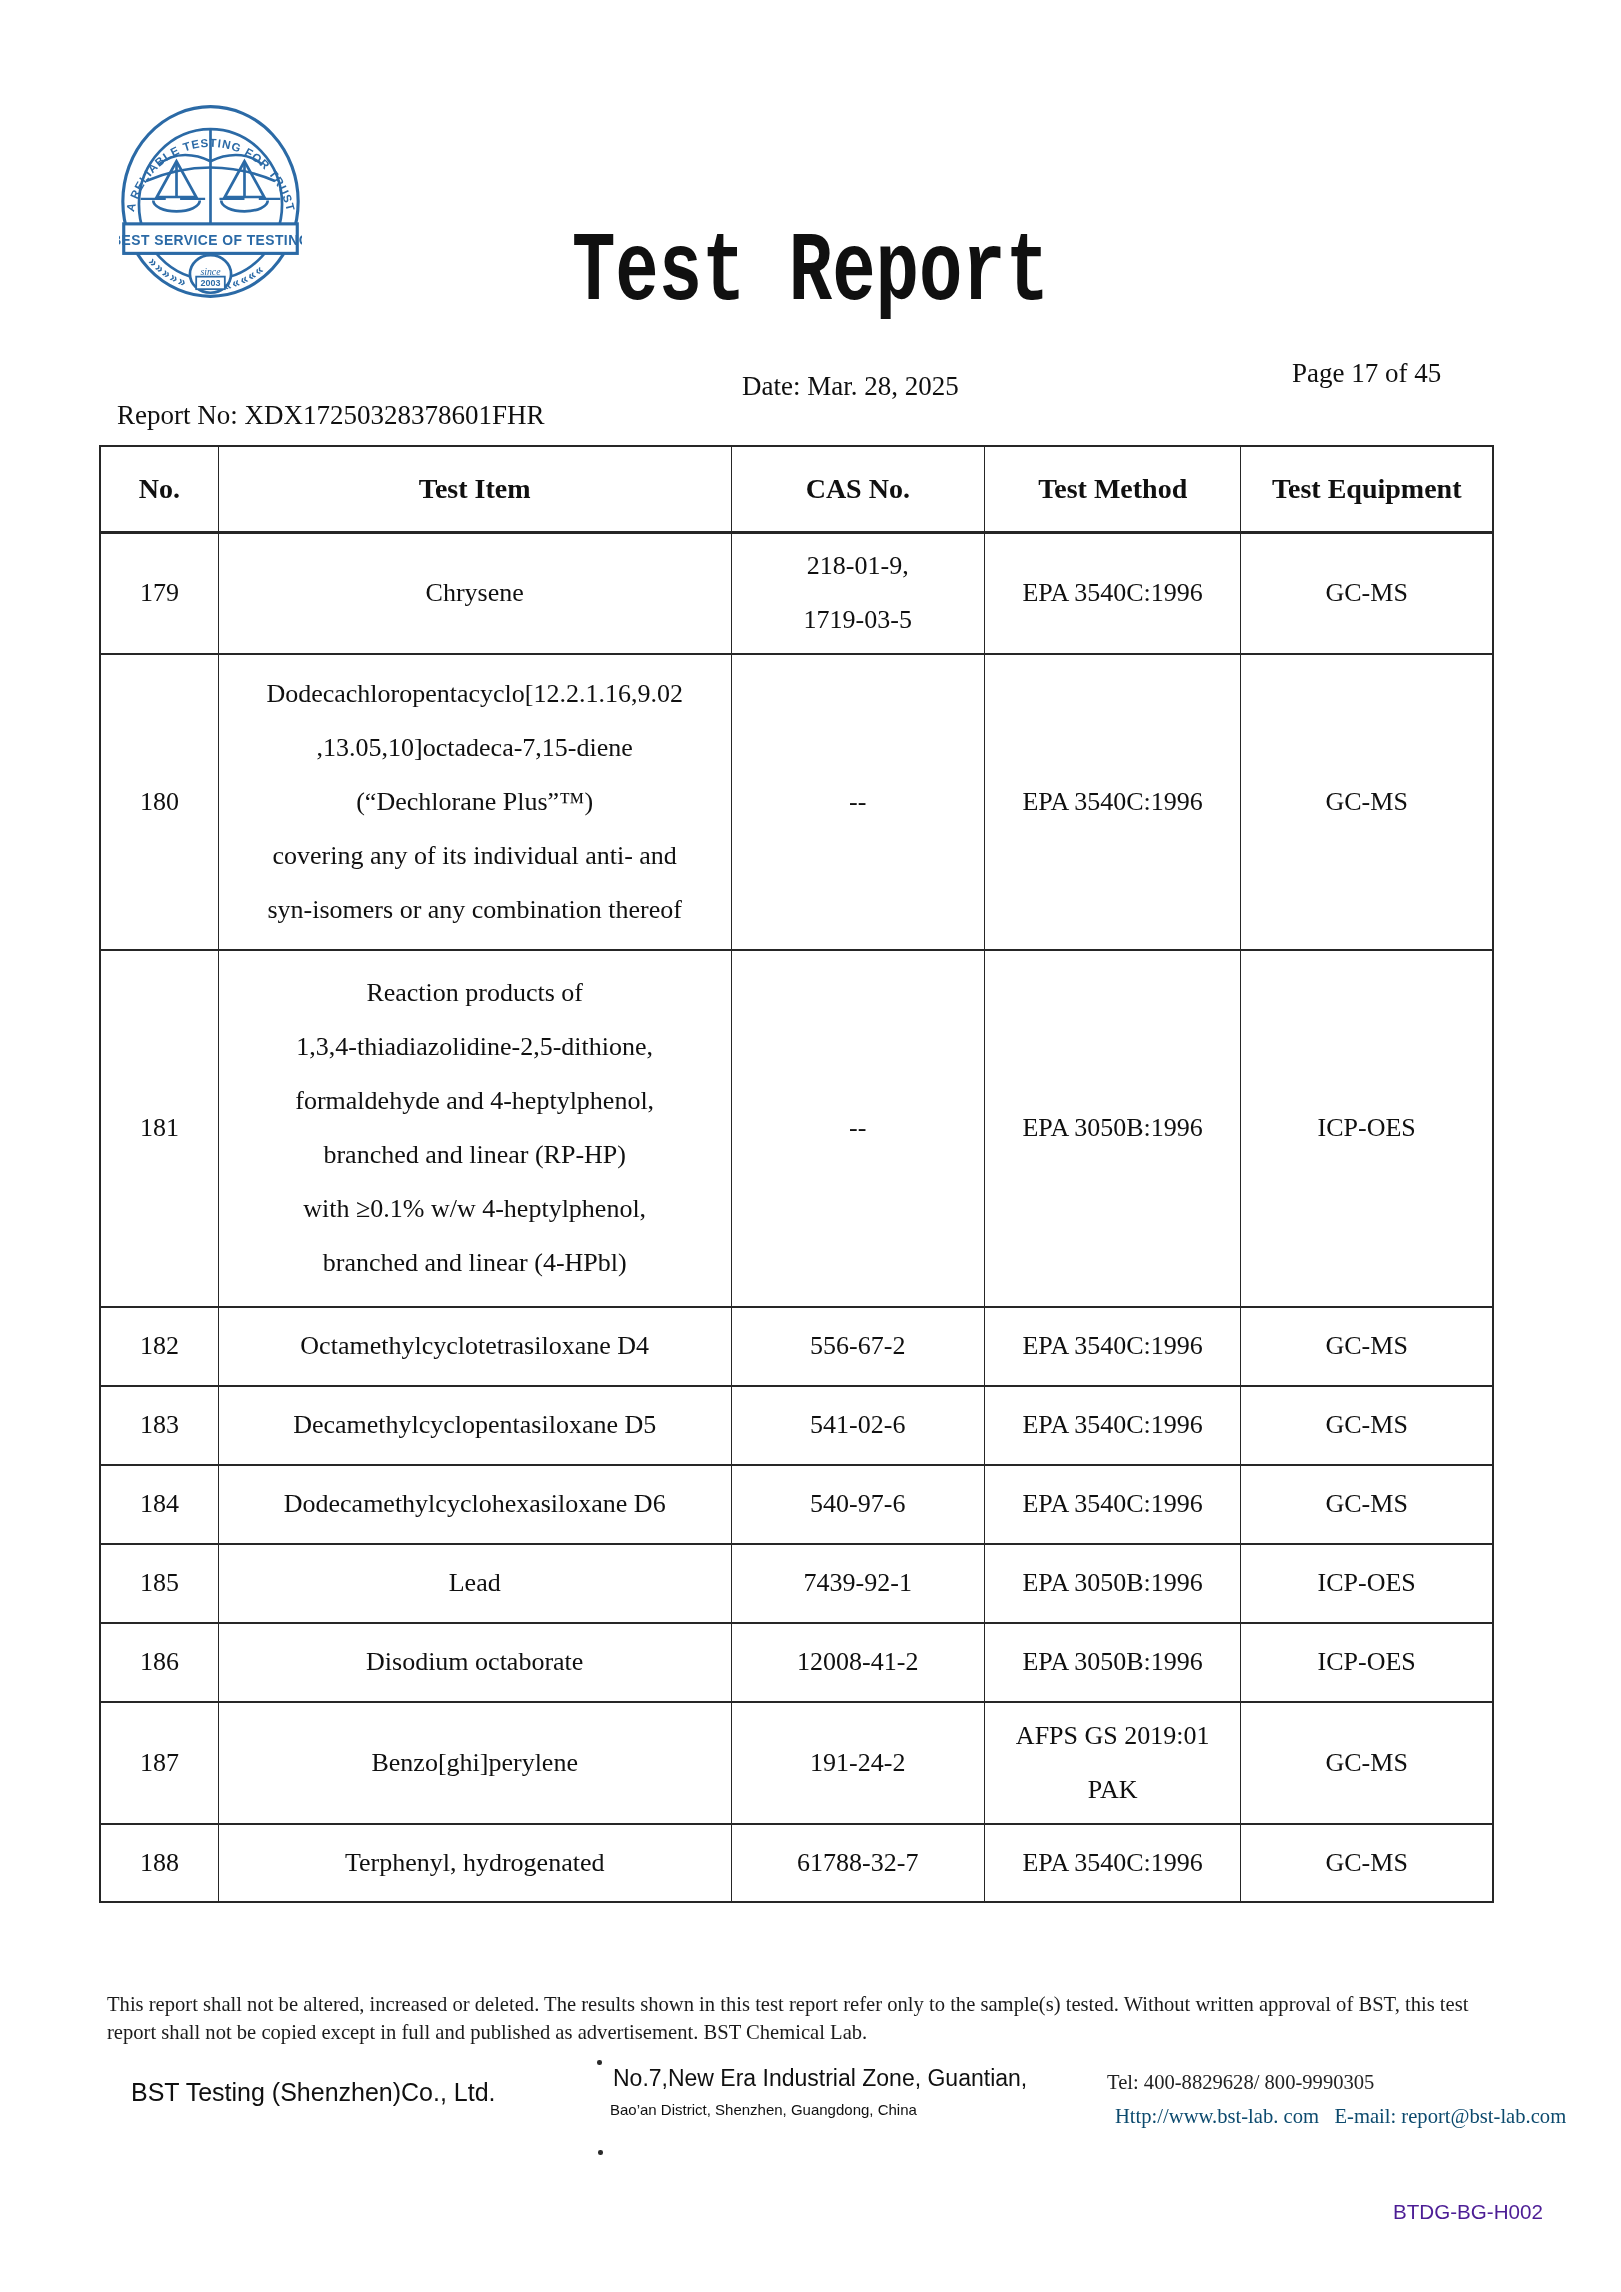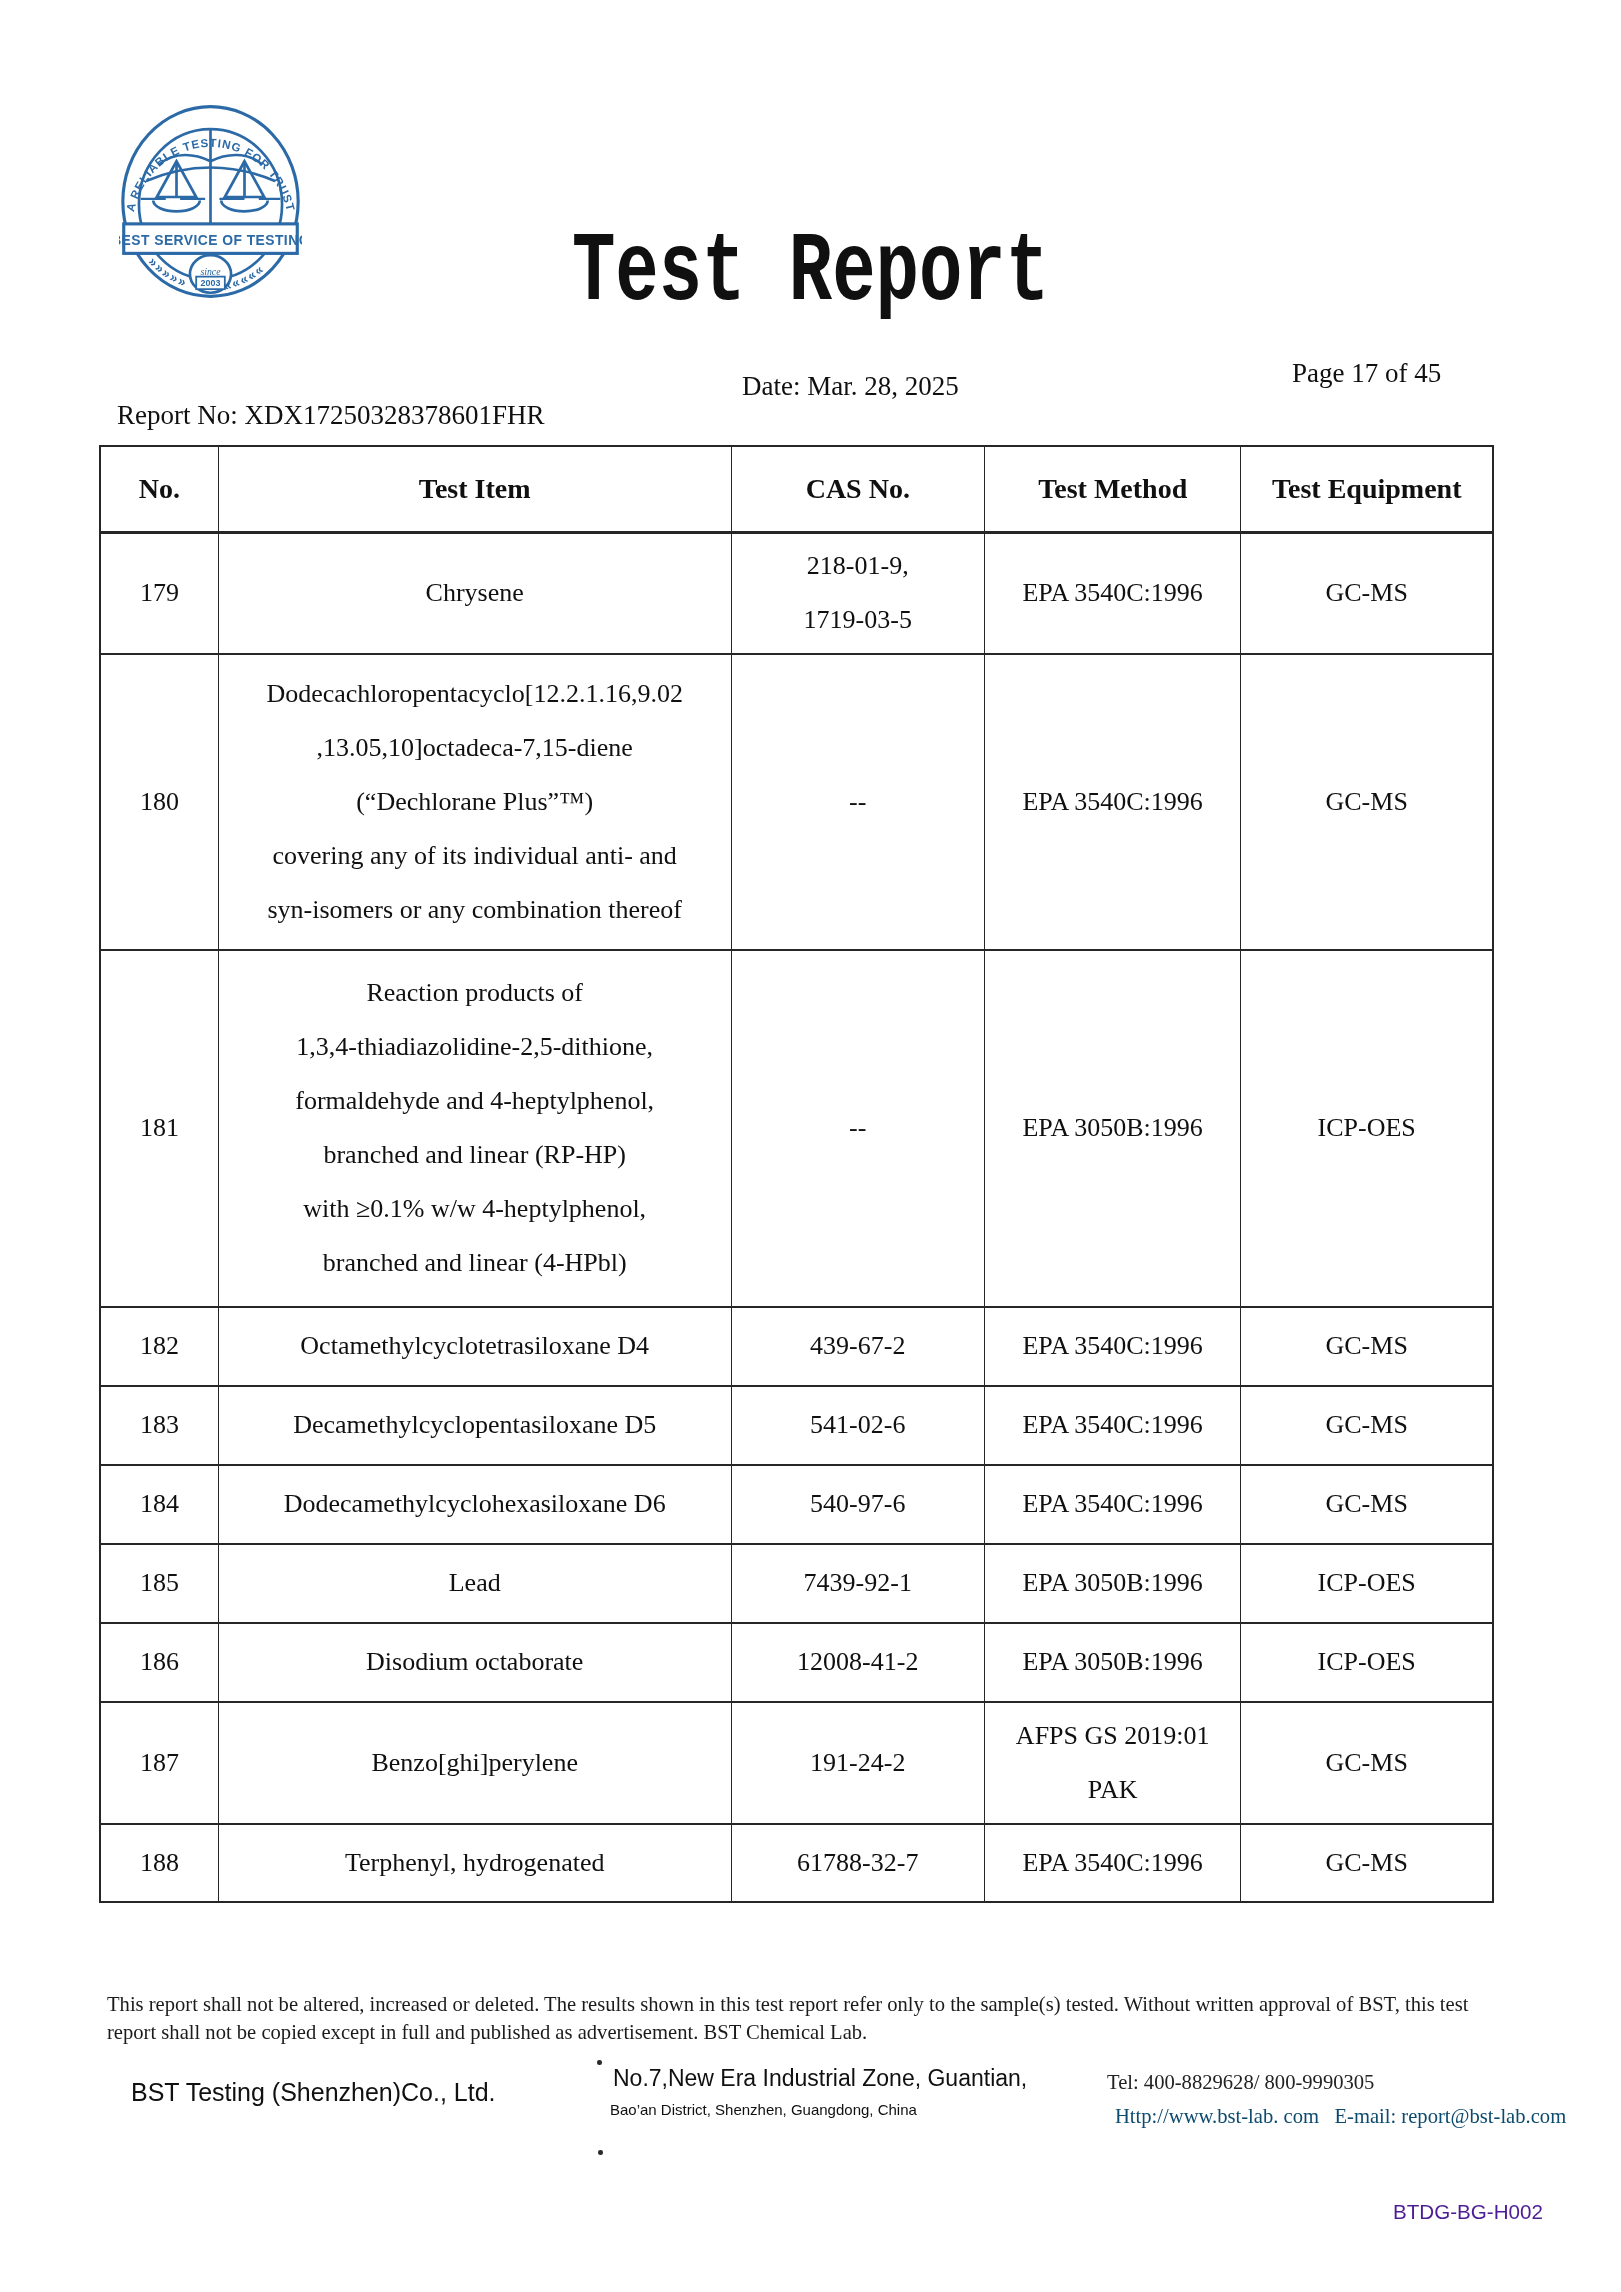--- a/index.html
+++ b/index.html
@@ -178,21 +178,21 @@
           </td>
         </tr>
         <tr style="height: 79px;">
           <td>
             <div class="cl">182</div>
           </td>
           <td>
             <div class="cl">Octamethylcyclotetrasiloxane D4</div>
           </td>
           <td>
-            <div class="cl">439-67-2</div>
+            <div class="cl">556-67-2</div>
           </td>
           <td>
             <div class="cl">EPA 3540C:1996</div>
           </td>
           <td>
             <div class="cl">GC-MS</div>
           </td>
         </tr>
         <tr style="height: 79px;">
           <td>

